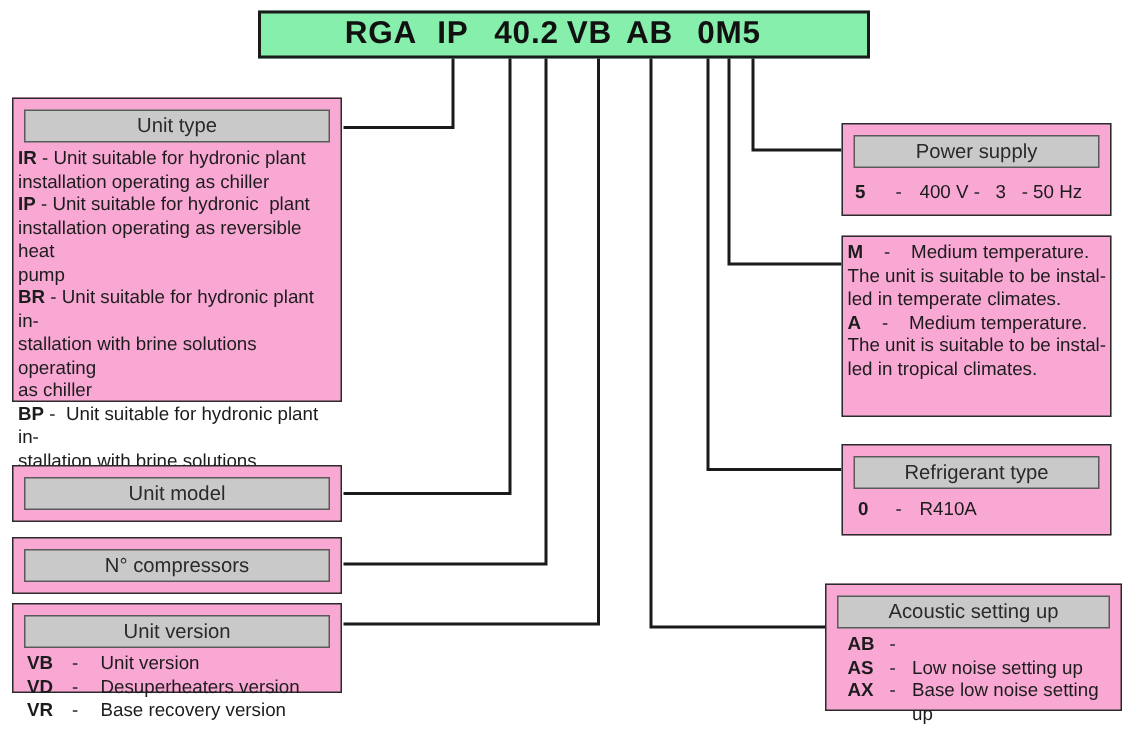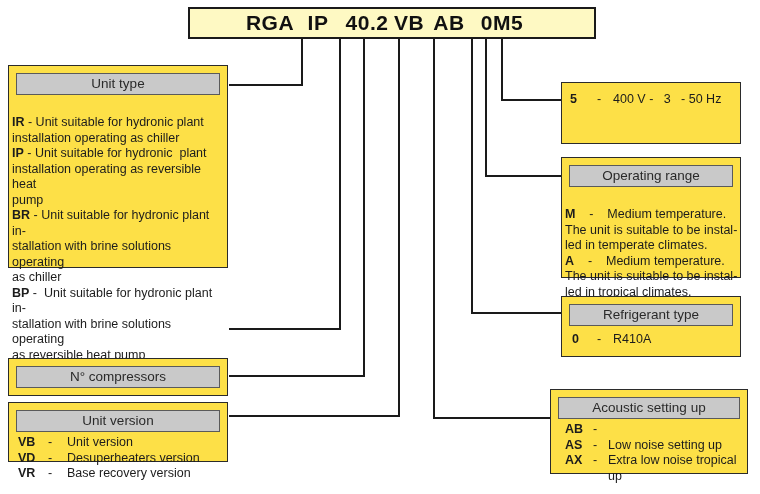--- a/index.html
+++ b/index.html
@@ -1,35 +1,35 @@
 <!DOCTYPE html>
 <html><head>
 <meta charset="utf-8">
 <style>
   html,body{margin:0;padding:0;background:#fff;}
   .canvas{
     position:relative;width:760px;height:494px;background:#fff;overflow:hidden;
     font-family:"Liberation Sans","DejaVu Sans",sans-serif;color:#1c1c1c;
   }
   .wires{position:absolute;left:0;top:0;width:760px;height:494px;pointer-events:none;}
-  .box{position:absolute;background:#fde047;border:1.5px solid #2b2b2b;box-sizing:border-box;}
+  .box{position:absolute;background:#f9a8d4;border:1.5px solid #2b2b2b;box-sizing:border-box;}
   .titlebox{
     position:absolute;left:172px;top:7px;width:408px;height:32px;
-    background:#fef9c3;border:2px solid #1a1a1a;box-sizing:border-box;margin-left:16px;
+    background:#86efac;border:2px solid #1a1a1a;box-sizing:border-box;
   }
   .codeseg{
     position:absolute;top:50%;transform:translate(-50%,-52%);
     font-size:21px;font-weight:bold;letter-spacing:.5px;color:#111;white-space:nowrap;
   }
   .hdr{
     margin:7px auto 0;width:calc(100% - 14px);height:22px;line-height:20px;
     text-align:center;background:#c9c9c9;border:1px solid #5a5a5a;
     box-sizing:border-box;font-size:13.5px;color:#2a2a2a;
   }
-  .flow{padding:20px 2px 0 3px;font-size:12.5px;line-height:15.5px;}
+  .flow{padding:3px 2px 0 3px;font-size:12.5px;line-height:15.5px;}
   .entry{white-space:pre-wrap;}
   .b{font-weight:bold;}
   .rows{padding-top:3px;font-size:12.5px;line-height:15.5px;}
   .row{display:grid;}
   .row-uv{grid-template-columns:30px 19px auto;padding-left:9px;}
   .row-ac{grid-template-columns:28px 15px auto;padding-left:14px;}
   .row-ps{grid-template-columns:27px 16px auto;padding-left:8px;white-space:pre;}
   .row-rf{grid-template-columns:25px 16px auto;padding-left:10px;}
   .pad8{padding-top:9px;}
   .pad5{padding-top:6px;}
@@ -69,20 +69,23 @@
 pump</span></div>
       <div class="entry"><span class="b">BR</span><span> - Unit suitable for hydronic plant in-
 stallation with brine solutions operating
 as chiller</span></div>
       <div class="entry"><span class="b">BP</span><span> -  Unit suitable for hydronic plant in-
 stallation with brine solutions operating
 as reversible heat pump</span></div>
     </div>
   </div>
 
+  <div class="box" style="left:8px;top:310px;width:220px;height:38px;">
+    <div class="hdr">Unit model</div>
+  </div>
 
   <div class="box" style="left:8px;top:358px;width:220px;height:38px;">
     <div class="hdr">N° compressors</div>
   </div>
 
   <div class="box" style="left:8px;top:402px;width:220px;height:60px;">
     <div class="hdr">Unit version</div>
     <div class="rows">
       <div class="row row-uv">
           <span class="b">VB</span>
@@ -96,27 +99,27 @@
         </div>
       <div class="row row-uv">
           <span class="b">VR</span>
           <span>-</span>
           <span>Base recovery version</span>
         </div>
     </div>
   </div>
 
   <div class="box" style="left:561px;top:82px;width:180px;height:62px;">
+    <div class="hdr">Power supply</div>
     <div class="rows pad8">
       <div class="row row-ps"><span class="b">5</span><span>-</span><span>400 V -   3   - 50 Hz</span></div>
     </div>
   </div>
 
   <div class="box" style="left:561px;top:157px;width:180px;height:121px;">
-    <div class="hdr">Operating range</div>
     <div class="flow">
       <div class="entry"><span class="b">M</span><span>    -    Medium temperature.
 The unit is suitable to be instal-
 led in temperate climates.</span></div>
       <div class="entry"><span class="b">A</span><span>    -    Medium temperature.
 The unit is suitable to be instal-
 led in tropical climates.</span></div>
     </div>
   </div>
 
@@ -139,18 +142,18 @@
           <span>-</span>
         </div>
       <div class="row row-ac">
           <span class="b">AS</span>
           <span>-</span>
           <span>Low noise setting up</span>
         </div>
       <div class="row row-ac">
           <span class="b">AX</span>
           <span>-</span>
-          <span>Extra low noise tropical up</span>
+          <span>Base low noise setting up</span>
         </div>
     </div>
   </div>
 
 </div>
 
 </body></html>

